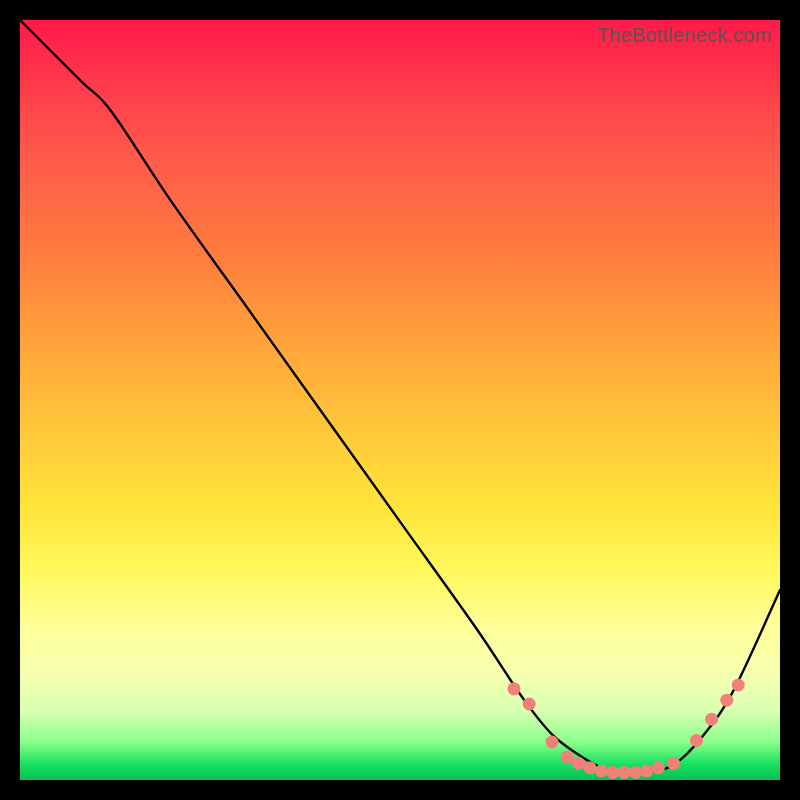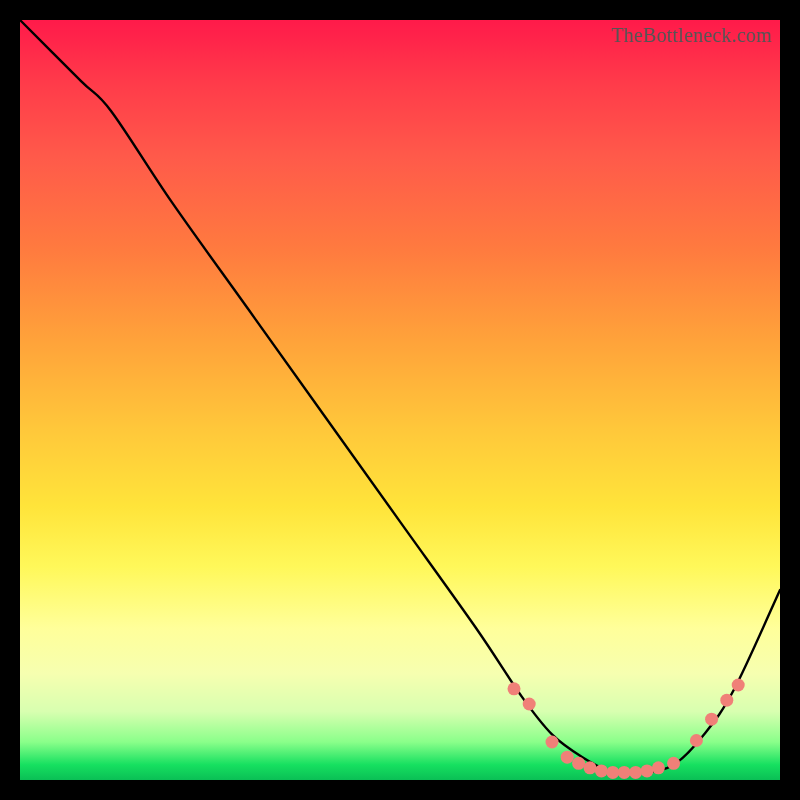--- a/index.html
+++ b/index.html
@@ -9,21 +9,20 @@
     height: 800px;
     background: #000;
     overflow: hidden;
     font-family: Arial, Helvetica, sans-serif;
   }
   .frame {
     position: relative;
     width: 800px;
     height: 800px;
     background: #000;
-    font-family: Liberation Serif, serif;
   }
   .plot {
     position: absolute;
     left: 20px;
     top: 20px;
     width: 760px;
     height: 760px;
     
     background: linear-gradient(
       to bottom,

